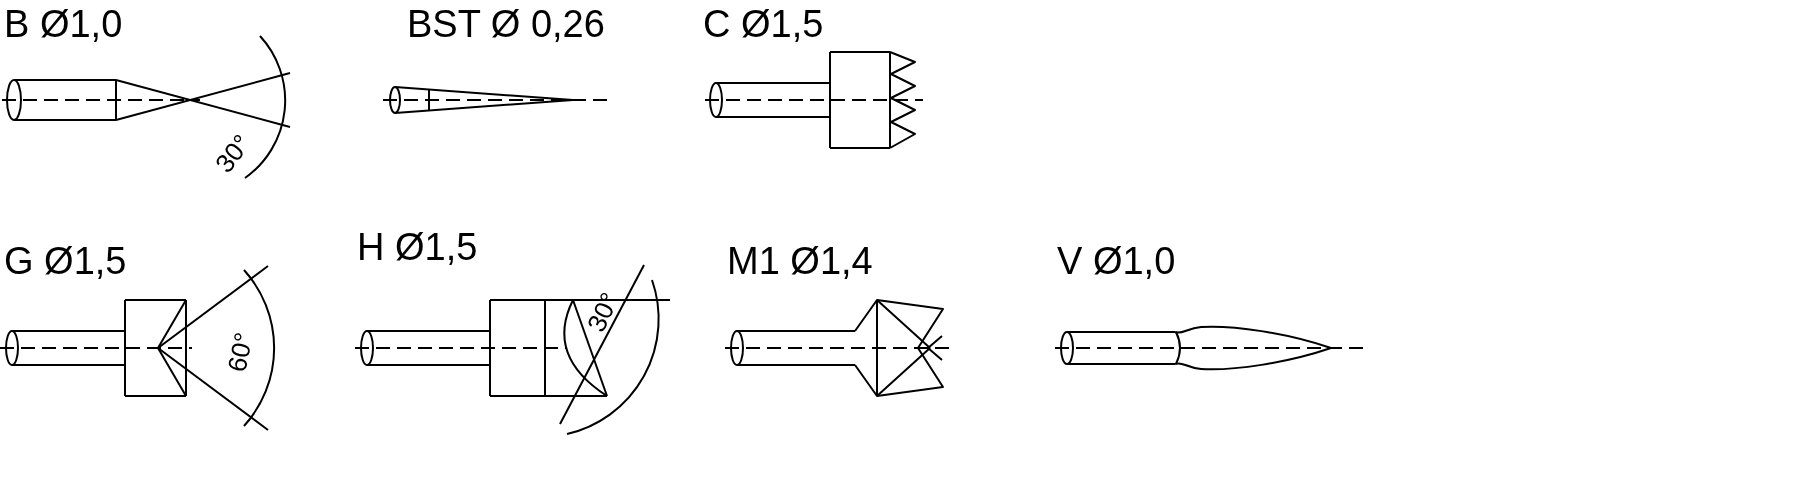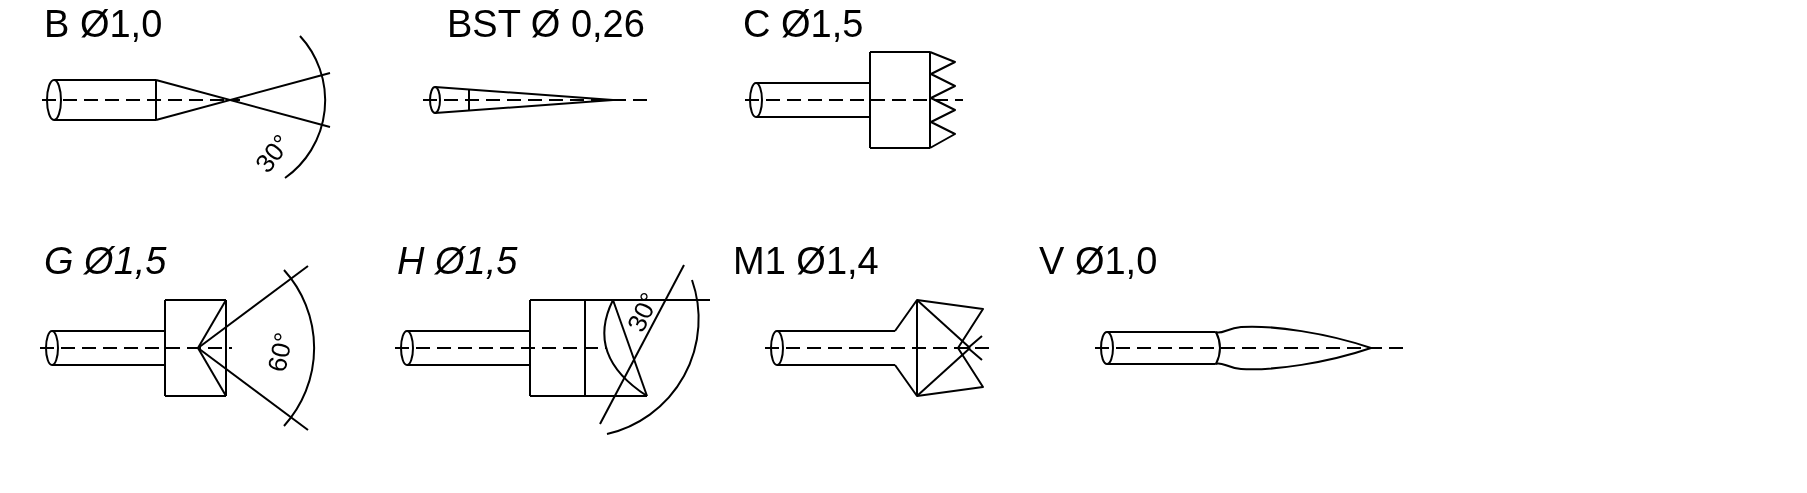--- a/index.html
+++ b/index.html
@@ -3,21 +3,20 @@
 <meta charset="utf-8">
 <style>
   html, body { margin: 0; padding: 0; background: #fff; }
   .canvas {
     position: relative;
     width: 1463px;
     height: 493px;
     background: var(--bg, #ffffff);
     font-family: "Liberation Sans", sans-serif;
     overflow: hidden;
-    margin-left: 40px;
   }
   .probe-label {
     position: absolute;
     font-size: 38px;
     line-height: 1.1;
     color: var(--line, #000000);
     white-space: pre;
   }
   .drawing { position: absolute; }
   .draw {
@@ -41,24 +40,24 @@
 </style>
 </head>
 <body>
 
 <div class="canvas" style="--bg: #ffffff; --line: #000000;">
 
   <div class="probe-label" style="left:4px; top:4px;">B Ø1,0</div>
   <div class="probe-label" style="left:407px; top:4px;">BST Ø 0,26</div>
   <div class="probe-label" style="left:703px; top:4px;text-align:right;">C Ø1,5</div>
 
-  <div class="probe-label" style="left:4px; top:241px;font-style:italic;">G Ø1,5</div>
-  <div class="probe-label" style="left:357px; top:241px;font-style:italic;">H Ø1,5</div>
-  <div class="probe-label" style="left:693px; top:241px;">M1 Ø1,4</div>
-  <div class="probe-label" style="left:999px; top:241px;">V Ø1,0</div>
+  <div class="probe-label" style="left:4px; top:241px;">G Ø1,5</div>
+  <div class="probe-label" style="left:357px; top:227px;">H Ø1,5</div>
+  <div class="probe-label" style="left:727px; top:241px;">M1 Ø1,4</div>
+  <div class="probe-label" style="left:1057px; top:241px;">V Ø1,0</div>
 
   <svg class="drawing" style="left:0; top:35px;" width="300" height="160" viewBox="0 0 300 160">
     <g class="draw">
       <ellipse cx="14" cy="65" rx="7" ry="20"></ellipse>
       <line x1="14" y1="45" x2="116" y2="45"></line>
       <line x1="14" y1="85" x2="116" y2="85"></line>
       <line x1="116" y1="45" x2="116" y2="85"></line>
     </g>
     <g class="draw">
       <line x1="116" y1="45" x2="290" y2="92"></line>

